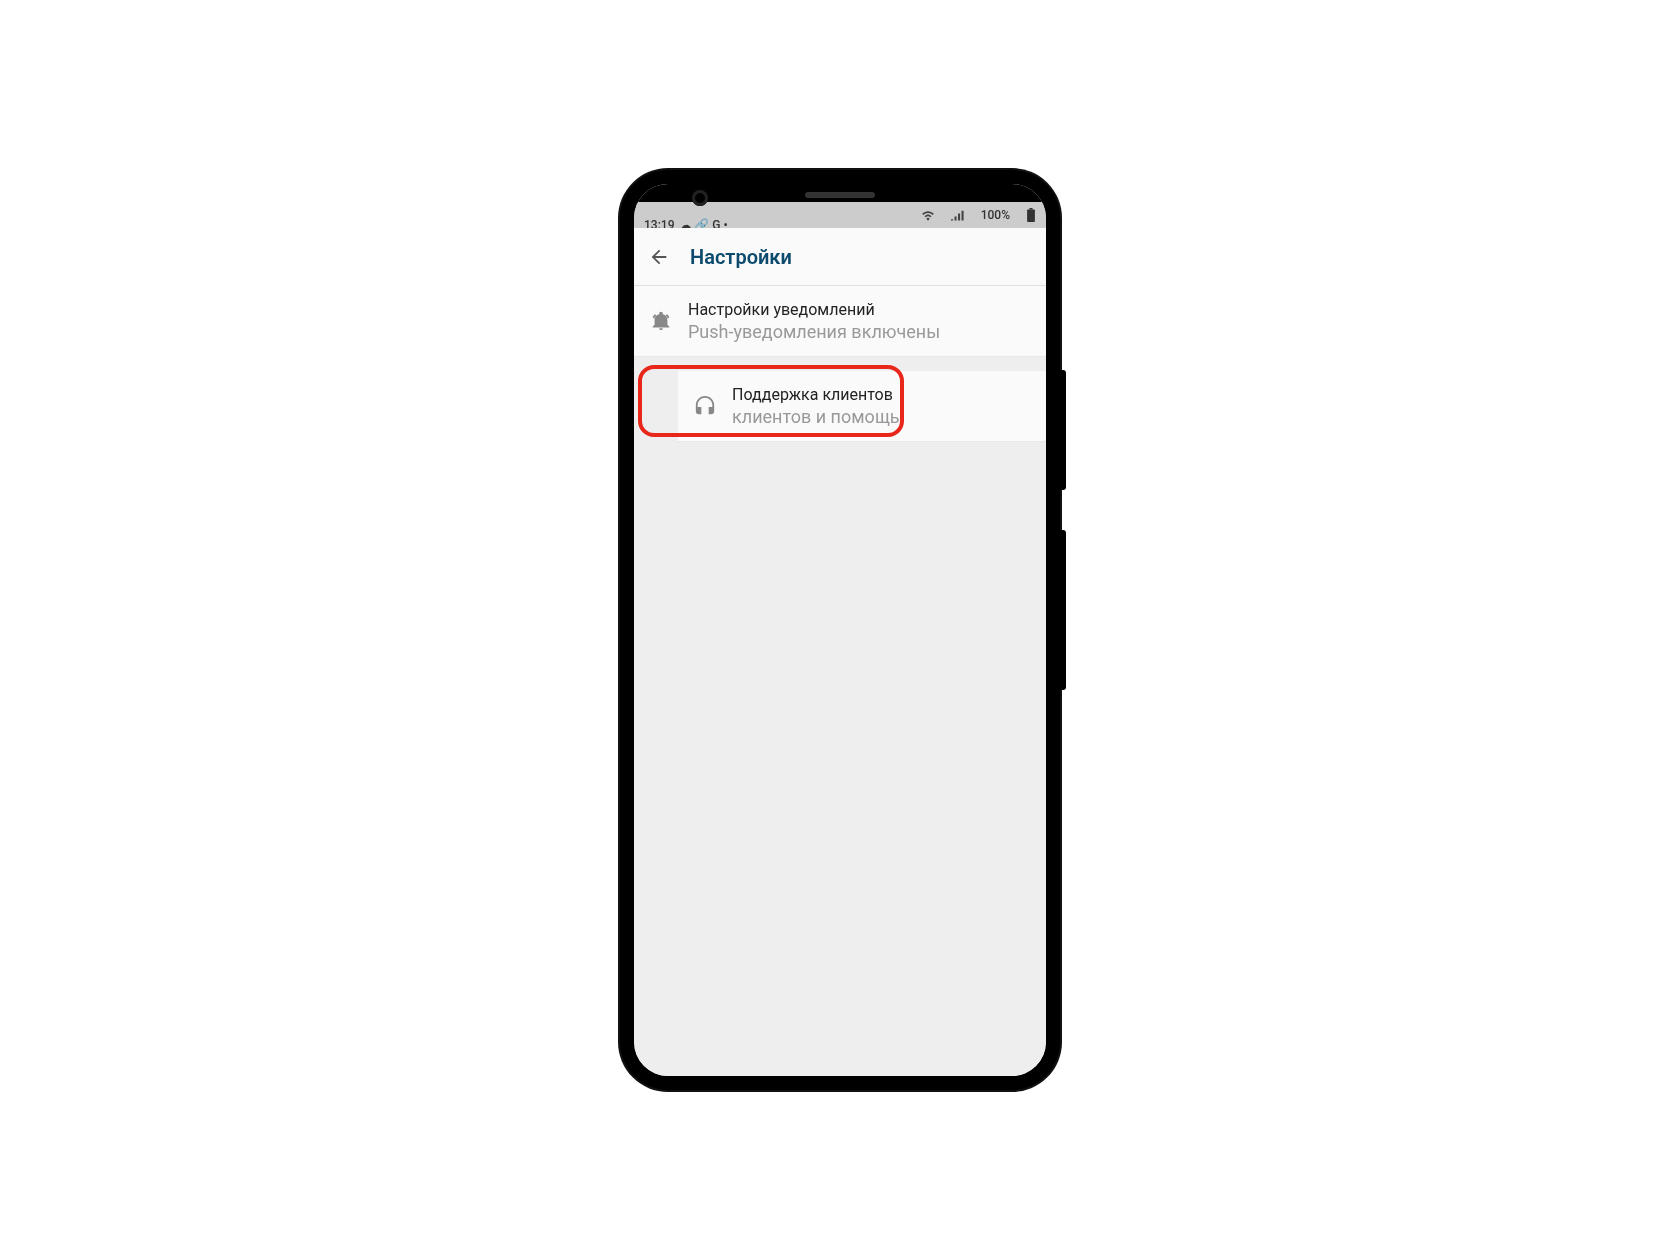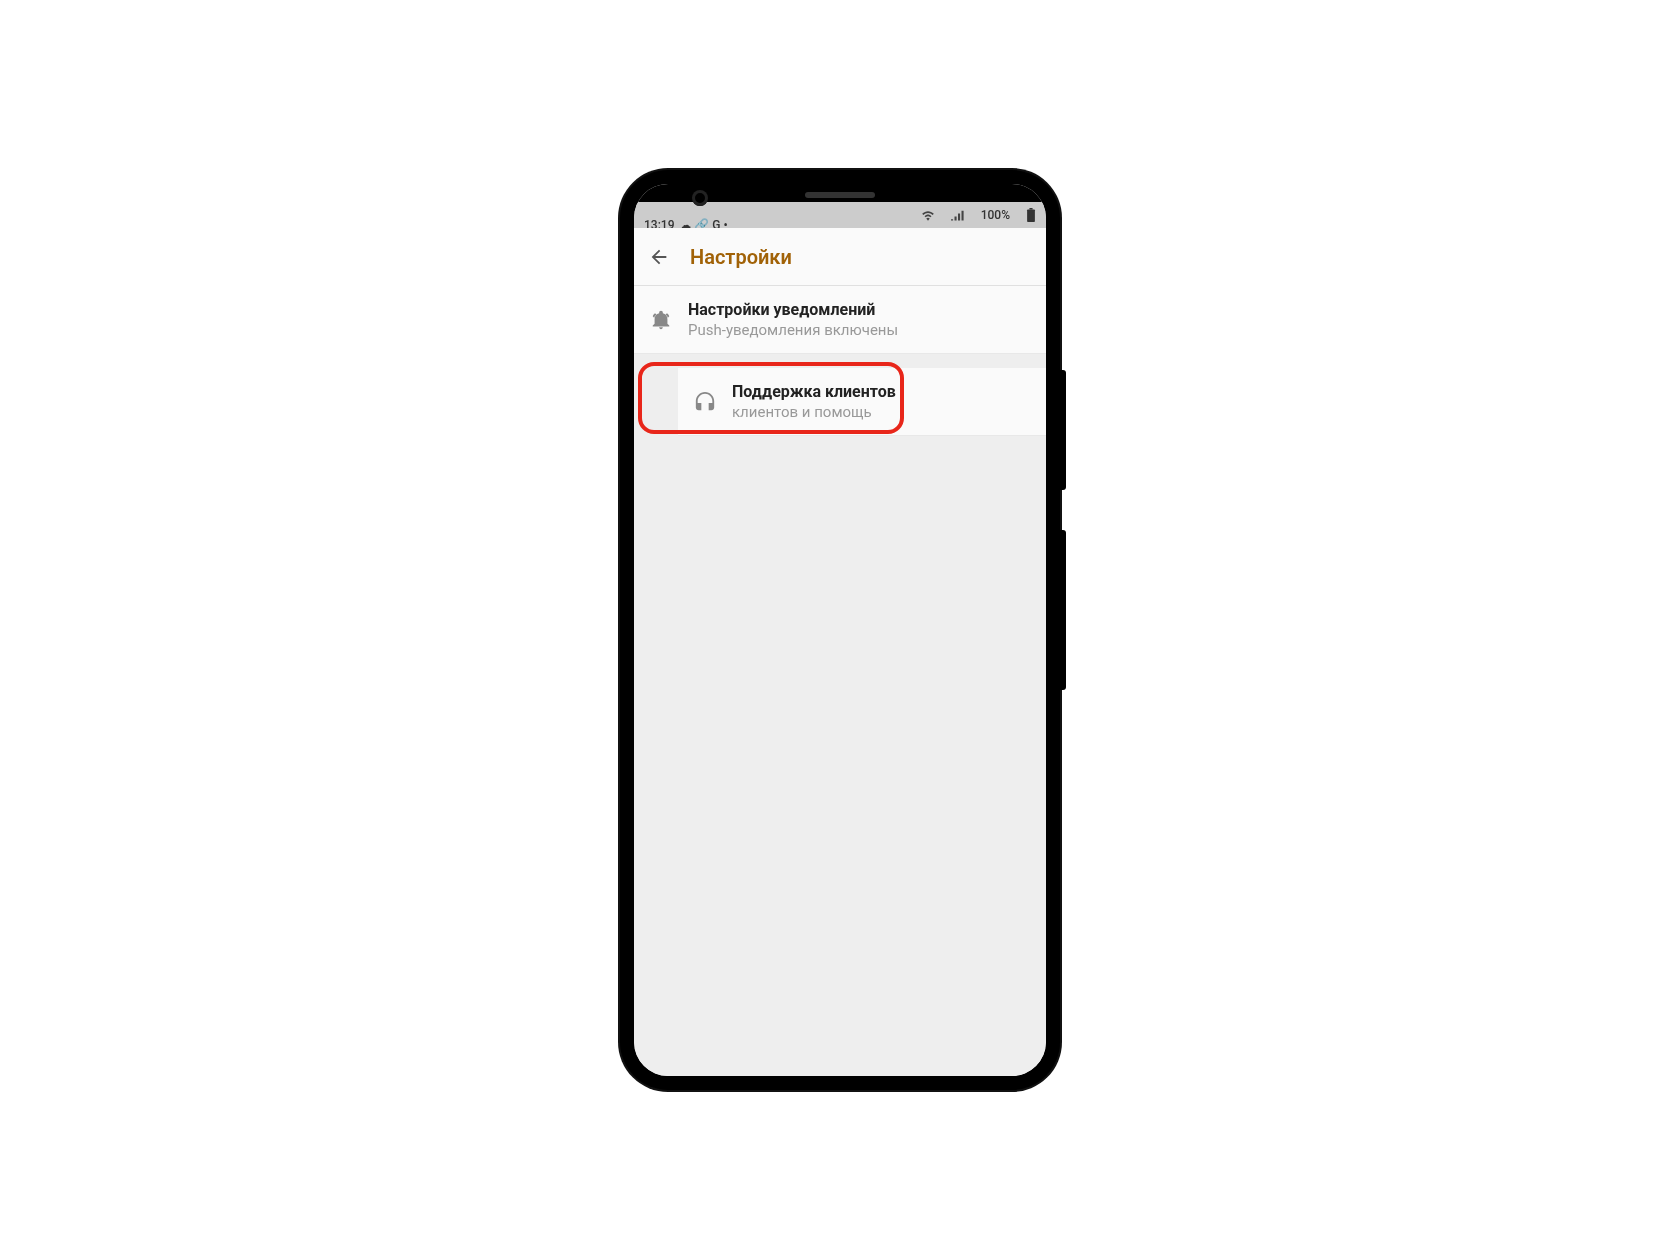--- a/index.html
+++ b/index.html
@@ -87,21 +87,21 @@
     display: flex;
     align-items: center;
     padding: 0 14px;
     gap: 20px;
     border-bottom: 1px solid #e0e0e0;
     box-shadow: 0 2px 3px rgba(0,0,0,0.06);
   }
   .appbar .title {
     font-size: 20px;
     font-weight: 600;
-    color: #a16207;
+    color: #0c4a6e;
   }
   .content {
     flex: 1;
     background: #eeeeee;
     display: flex;
     flex-direction: column;
     border-radius: 0 0 34px 34px;
   }
   .list-item {
     background: #fafafa;
@@ -120,25 +120,25 @@
     justify-content: center;
     flex-shrink: 0;
   }
   .list-item .texts {
     display: flex;
     flex-direction: column;
     gap: 2px;
   }
   .list-item .primary {
     font-size: 16px;
-    font-weight: 700;
+    font-weight: 400;
     color: #222;
   }
   .list-item .secondary {
-    font-size: 15px;
+    font-size: 18px;
     color: #999;
   }
   .highlight-wrap {
     position: relative;
     margin-top: 14px;
     padding-left: 44px;
   }
   .highlight-box {
     position: absolute;
     top: -6px;

